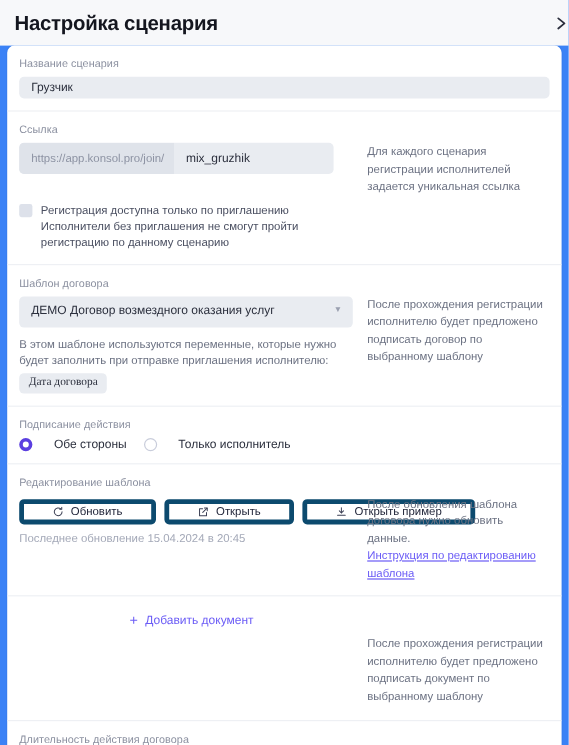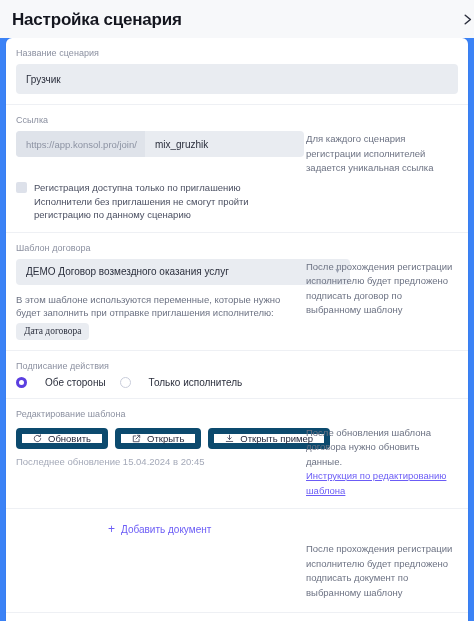--- a/index.html
+++ b/index.html
@@ -90,39 +90,39 @@
   .field-label {
     font-size: 9px;
     color: #8b90a0;
     line-height: 13px;
     margin-bottom: 4px;
     letter-spacing: 0.05px;
   }
 
   .input {
     box-sizing: border-box;
-    height: 30px;
+    height: 18px;
     background: #e9ecf1;
     border-radius: 4px;
     display: flex;
     align-items: center;
     padding: 0 10px;
     font-size: 10px;
     color: #2b2f3d;
   }
   .input.full { width: 100%; }
 
   .input-combo {
     box-sizing: border-box;
     height: 26px;
     background: #e9ecf1;
     border-radius: 4px;
     display: flex;
     align-items: stretch;
-    width: 288px;
+    width: 262px;
     overflow: hidden;
   }
   .input-combo .prefix {
     display: flex;
     align-items: center;
     padding: 0 8px 0 10px;
     background: #dfe3ea;
     font-size: 9.5px;
     color: #8d93a3;
     white-space: nowrap;
@@ -131,21 +131,21 @@
     display: flex;
     align-items: center;
     padding: 0 10px;
     font-size: 10px;
     color: #2b2f3d;
     white-space: nowrap;
   }
 
   .select {
     box-sizing: border-box;
-    width: 334px;
+    width: 278px;
     height: 26px;
     background: #e9ecf1;
     border-radius: 4px;
     display: flex;
     align-items: center;
     justify-content: space-between;
     padding: 0 9px 0 10px;
     font-size: 10px;
     color: #2b2f3d;
   }
@@ -245,26 +245,26 @@
   
   .btn-row {
     display: flex;
     align-items: center;
     gap: 7px;
     margin-top: 3px;
   }
   .btn {
     box-sizing: border-box;
     height: 21px;
-    border: 6px solid #0c4a6e;
+    border: 4px solid #0c4a6e;
     border-radius: 4px;
     background: #ffffff;
     display: inline-flex;
     align-items: center;
-    padding: 0 11px;
+    padding: 0 24px;
     font-size: 9.5px;
     color: #22263a;
     cursor: pointer;
     white-space: nowrap;
   }
   .btn .btn-icon {
     display: inline-flex;
     align-items: center;
     margin-right: 6px;
   }

